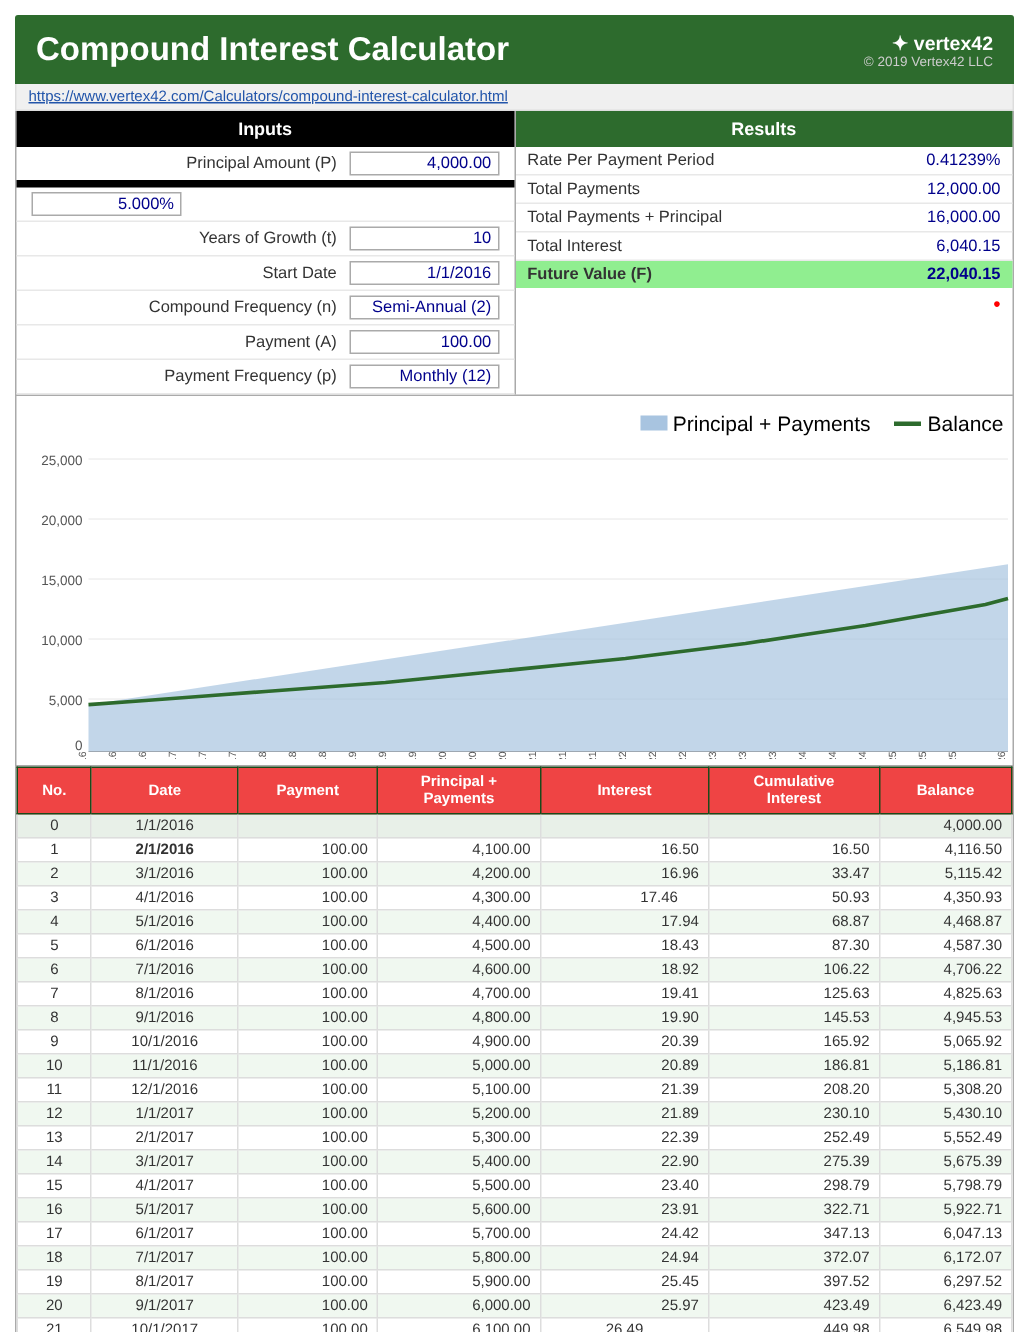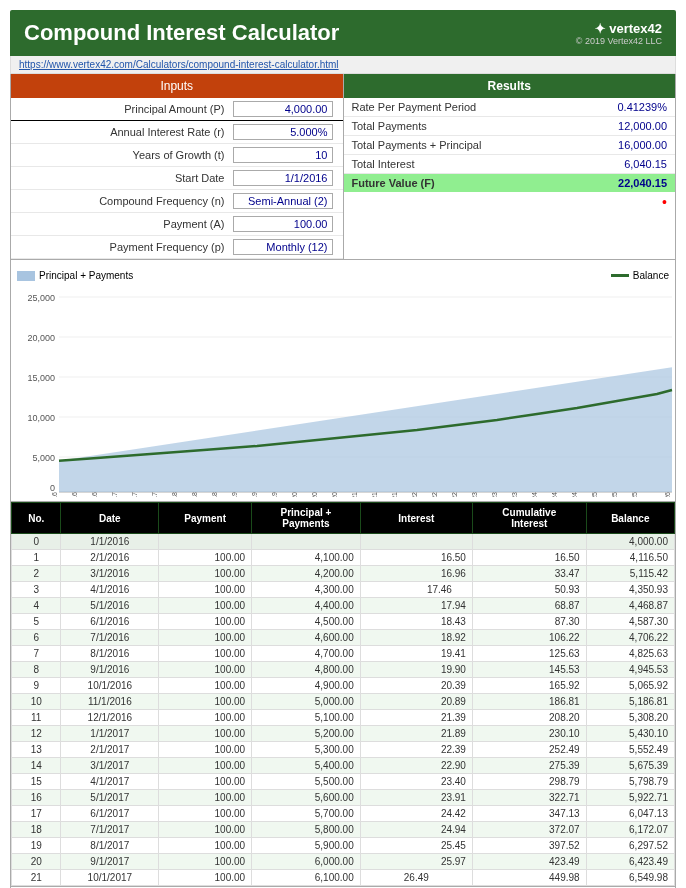--- a/index.html
+++ b/index.html
@@ -23,27 +23,26 @@
   </div>
 </div>
 
 <div style="background:#f0f0f0; padding:3px 8px; font-size:10px; display:flex; justify-content:space-between; border:1px solid #ddd; border-top:none;">
   <span style="color:#2255aa; text-decoration:underline; cursor:pointer;">https://www.vertex42.com/Calculators/compound-interest-calculator.html</span>
 </div>
 
 <div style="display:flex; border:1px solid #aaa; border-top:none;">
 
   <div style="flex:1; border-right:1px solid #aaa;">
-    <div style="background:#c2410c; color:#fff; text-align:center; font-weight:normal; padding:5px; font-size:12px;">Inputs</div>
-    <div style="display:flex; justify-content:space-between; align-items:center; padding:3px 10px; border-bottom:1px solid #000000;">
+    <div style="background:#000000; color:#fff; text-align:center; font-weight:bold; padding:5px; font-size:12px;">Inputs</div>
+    <div style="display:flex; justify-content:space-between; align-items:center; padding:3px 10px; border-bottom:5px solid #000000;">
       <span style="color:#333; text-align:right; flex:1; padding-right:8px; font-size:11px;">Principal Amount (P)</span>
       <span style="text-align:right; color:#00008b; min-width:100px; padding:1px 4px; border:1px solid #aaa; background:#fff; font-size:11px;">4,000.00</span>
     </div>
     <div style="display:flex; justify-content:space-between; align-items:center; padding:3px 10px; border-bottom:1px solid #e8e8e8;">
-      <span style="color:#333; text-align:right; flex:1; padding-right:8px; font-size:11px;">Annual Interest Rate (r)</span>
       <span style="text-align:right; color:#00008b; min-width:100px; padding:1px 4px; border:1px solid #aaa; background:#fff; font-size:11px;">5.000%</span>
     </div>
     <div style="display:flex; justify-content:space-between; align-items:center; padding:3px 10px; border-bottom:1px solid #e8e8e8;">
       <span style="color:#333; text-align:right; flex:1; padding-right:8px; font-size:11px;">Years of Growth (t)</span>
       <span style="text-align:right; color:#00008b; min-width:100px; padding:1px 4px; border:1px solid #aaa; background:#fff; font-size:11px;">10</span>
     </div>
     <div style="display:flex; justify-content:space-between; align-items:center; padding:3px 10px; border-bottom:1px solid #e8e8e8;">
       <span style="color:#333; text-align:right; flex:1; padding-right:8px; font-size:11px;">Start Date</span>
       <span style="text-align:right; color:#00008b; min-width:100px; padding:1px 4px; border:1px solid #aaa; background:#fff; font-size:11px;">1/1/2016</span>
     </div>
@@ -84,21 +83,21 @@
       <span style="text-align:right; color:#00008b; min-width:80px; font-size:11px;">22,040.15</span>
     </div>
     <div style="padding:2px 8px; text-align:right;">
       <span style="color:red; font-size:14px;">•</span>
     </div>
   </div>
 </div>
 
 <div style="border:1px solid #aaa; border-top:none; padding:10px 6px 4px; background:#fff;">
 
-  <div style="display:flex; gap:16px; justify-content:space-between; margin-bottom:6px; font-size:10px;">
+  <div style="display:flex; gap:16px; justify-content:flex-end; margin-bottom:6px; font-size:14px;">
     <div style="display:flex; align-items:center; gap:4px;">
       <div style="width:18px; height:10px; background:#a8c4e0;"></div>
       <span>Principal + Payments</span>
     </div>
     <div style="display:flex; align-items:center; gap:4px;">
       <div style="width:18px; height:3px; background:#2d6b2d;"></div>
       <span>Balance</span>
     </div>
   </div>
 
@@ -154,21 +153,21 @@
       <text transform="translate(560,0) rotate(-90)" text-anchor="end" font-size="7" fill="#555" y="-2">5/1/2025</text>
       <text transform="translate(580,0) rotate(-90)" text-anchor="end" font-size="7" fill="#555" y="-2">9/1/2025</text>
       <text transform="translate(613,0) rotate(-90)" text-anchor="end" font-size="7" fill="#555" y="-2">1/1/2026</text>
     </g>
   </svg>
 </div>
 
 <div style="border:1px solid #aaa; border-top:none;">
   <table style="width:100%; border-collapse:collapse; font-size:10px;">
     <thead>
-      <tr style="background:#000000; color:#fff;border-radius:14px;">
+      <tr style="background:#ef4444; color:#fff;border-radius:14px;">
         <th style="padding:4px 6px; text-align:center; border:1px solid #1a4a1a; font-weight:bold;">No.</th>
         <th style="padding:4px 6px; text-align:center; border:1px solid #1a4a1a; font-weight:bold;">Date</th>
         <th style="padding:4px 6px; text-align:center; border:1px solid #1a4a1a; font-weight:bold;">Payment</th>
         <th style="padding:4px 6px; text-align:center; border:1px solid #1a4a1a; font-weight:bold;">Principal +<br>Payments</th>
         <th style="padding:4px 6px; text-align:center; border:1px solid #1a4a1a; font-weight:bold;">Interest</th>
         <th style="padding:4px 6px; text-align:center; border:1px solid #1a4a1a; font-weight:bold;">Cumulative<br>Interest</th>
         <th style="padding:4px 6px; text-align:center; border:1px solid #1a4a1a; font-weight:bold;">Balance</th>
       </tr>
     </thead>
     <tbody id="table-body">
@@ -176,21 +175,21 @@
           <td style="padding: 2px 6px; text-align: center; border: 1px solid rgb(221, 221, 221); color: rgb(51, 51, 51);">0</td>
           <td style="padding: 2px 6px; text-align: center; border: 1px solid rgb(221, 221, 221); color: rgb(51, 51, 51);">1/1/2016</td>
           <td style="padding: 2px 6px; text-align: right; border: 1px solid rgb(221, 221, 221); color: rgb(51, 51, 51);"></td>
           <td style="padding: 2px 6px; text-align: right; border: 1px solid rgb(221, 221, 221); color: rgb(51, 51, 51);"></td>
           <td style="padding: 2px 6px; text-align: right; border: 1px solid rgb(221, 221, 221); color: rgb(51, 51, 51);"></td>
           <td style="padding: 2px 6px; text-align: right; border: 1px solid rgb(221, 221, 221); color: rgb(51, 51, 51);"></td>
           <td style="padding: 2px 6px; text-align: right; border: 1px solid rgb(221, 221, 221); color: rgb(51, 51, 51);">4,000.00</td>
         </tr>
         <tr style="background: rgb(255, 255, 255);">
           <td style="padding: 2px 6px; text-align: center; border: 1px solid rgb(221, 221, 221); color: rgb(51, 51, 51);">1</td>
-          <td style="padding: 0 6px; text-align: center; border: 1px solid rgb(221, 221, 221); color: rgb(51, 51, 51);">2/1/2016</td>
+          <td style="padding: 0 6px; text-align: center; border: 1px solid rgb(221, 221, 221); color: rgb(51, 51, 51); font-weight: bold;">2/1/2016</td>
           <td style="padding: 2px 6px; text-align: right; border: 1px solid rgb(221, 221, 221); color: rgb(51, 51, 51);">100.00</td>
           <td style="padding: 2px 6px; text-align: right; border: 1px solid rgb(221, 221, 221); color: rgb(51, 51, 51);">4,100.00</td>
           <td style="padding: 2px 6px; text-align: right; border: 1px solid rgb(221, 221, 221); color: rgb(51, 51, 51);">16.50</td>
           <td style="padding: 2px 6px; text-align: right; border: 1px solid rgb(221, 221, 221); color: rgb(51, 51, 51);">16.50</td>
           <td style="padding: 2px 6px; text-align: right; border: 1px solid rgb(221, 221, 221); color: rgb(51, 51, 51);">4,116.50</td>
         </tr>
         <tr style="background: rgb(240, 248, 240);">
           <td style="padding: 2px 6px; text-align: center; border: 1px solid rgb(221, 221, 221); color: rgb(51, 51, 51);">2</td>
           <td style="padding: 2px 6px; text-align: center; border: 1px solid rgb(221, 221, 221); color: rgb(51, 51, 51);">3/1/2016</td>
           <td style="padding: 2px 6px; text-align: right; border: 1px solid rgb(221, 221, 221); color: rgb(51, 51, 51);">100.00</td>

